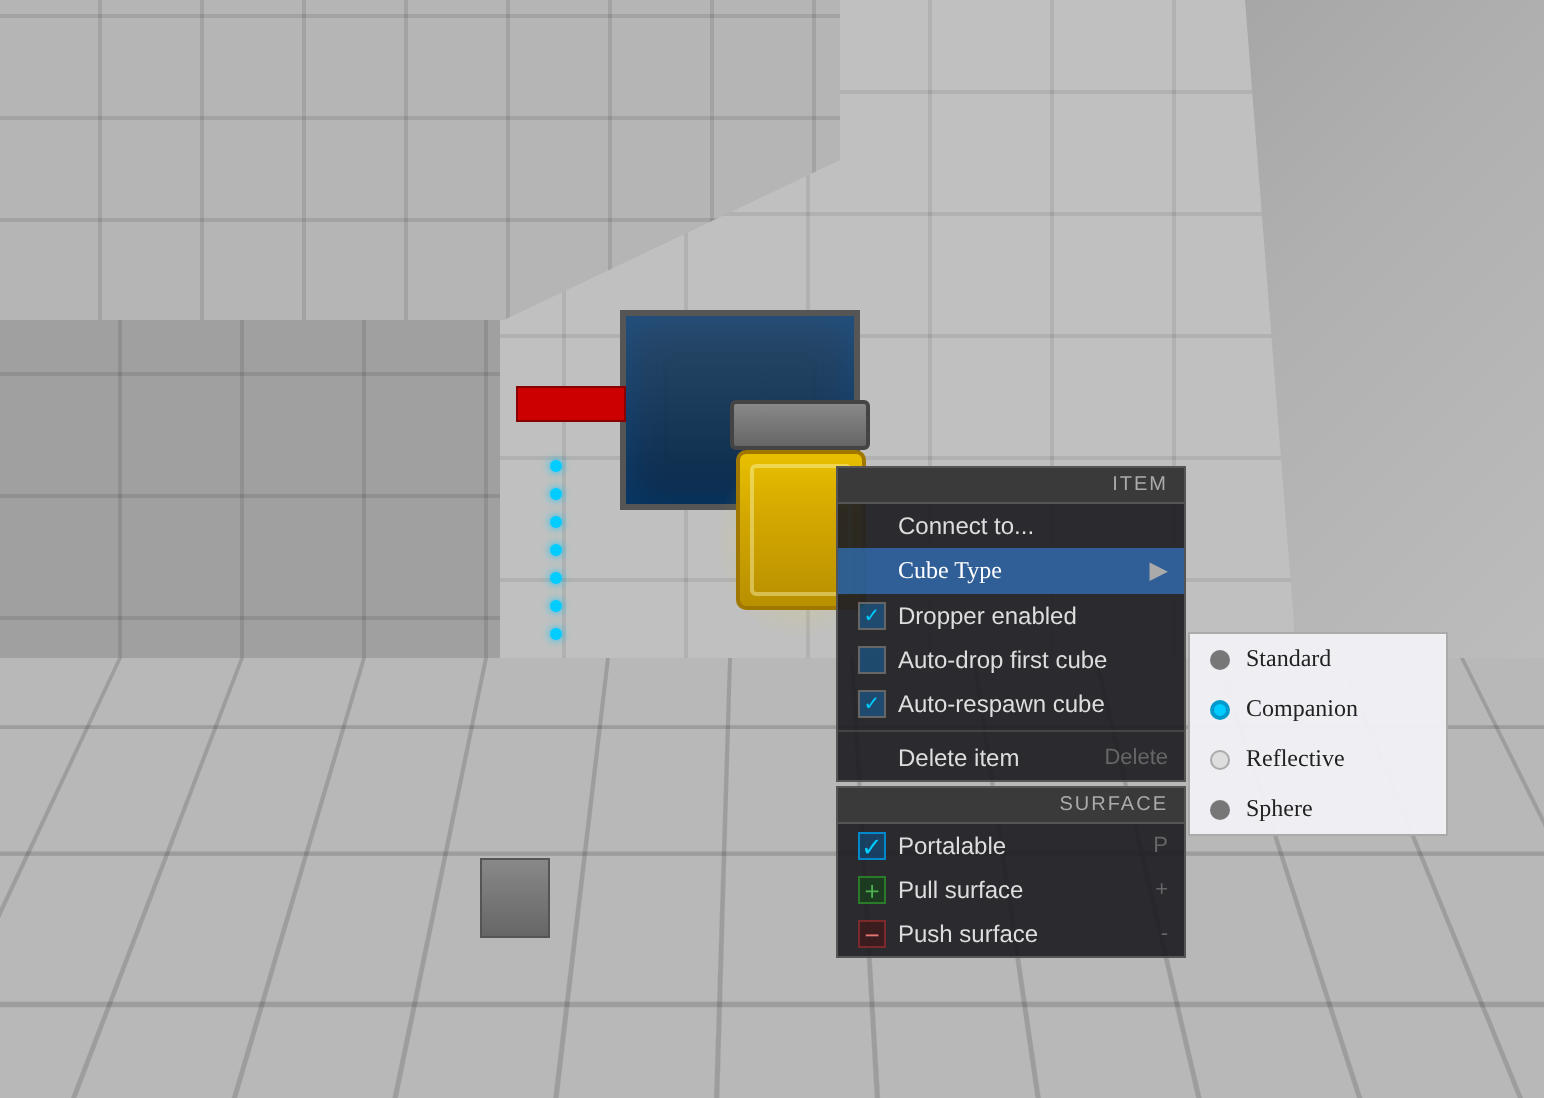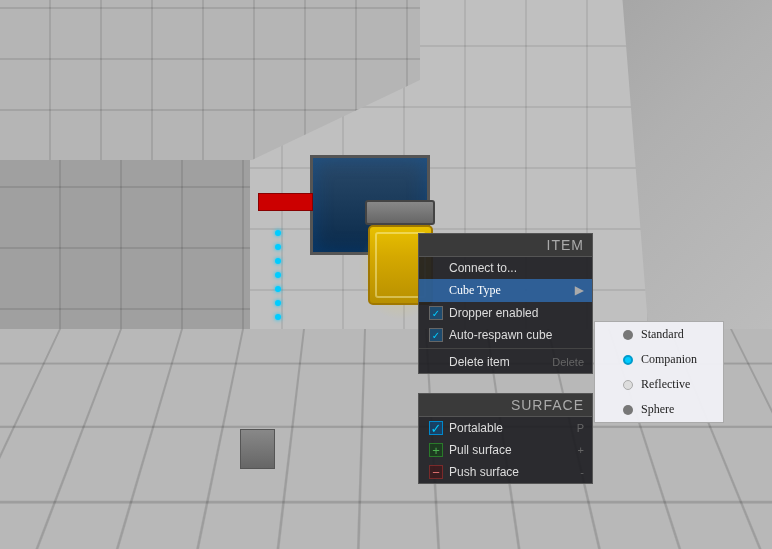--- a/index.html
+++ b/index.html
@@ -227,21 +227,21 @@
       background: rgba(30, 30, 35, 0.92);
       border: 1px solid #555;
       z-index: 100;
     }
 
     .menu-header {
       background: #3a3a3a;
       color: #aaa;
       text-align: right;
       padding: 3px 8px;
-      font-size: 14px;
+      font-size: 10px;
       letter-spacing: 1px;
       border-bottom: 1px solid #555;
     }
 
     .menu-item {
       display: flex;
       align-items: center;
       padding: 4px 10px;
       color: #ddd;
       cursor: pointer;
@@ -302,21 +302,20 @@
       border: 1px solid #aaa;
       z-index: 101;
     }
     .submenu-item {
       display: flex;
       align-items: center;
       padding: 5px 10px;
       color: #222;
       cursor: pointer;
       font-size: 12px;
-      margin-left: 18px;
     }
     .submenu-dot {
       width: 10px;
       height: 10px;
       border-radius: 50%;
       margin-right: 8px;
       flex-shrink: 0;
     }
     .dot-gray { background: #777; }
     .dot-cyan { background: #00ccff; border: 2px solid #009bcc; }
@@ -437,20 +436,24 @@
         <span>Sphere</span>
       </div>
     </div>
   </div>
 
   <div class="menu-item">
     <div class="check checked"></div>
     <span>Dropper enabled</span>
   </div>
 
+  <div class="menu-item">
+    <div class="check"></div>
+    <span>Auto-drop first cube</span>
+  </div>
 
   <div class="menu-item">
     <div class="check checked"></div>
     <span>Auto-respawn cube</span>
   </div>
 
   <div class="menu-separator"></div>
 
   <div class="menu-item">
     <span class="spacer"></span>

